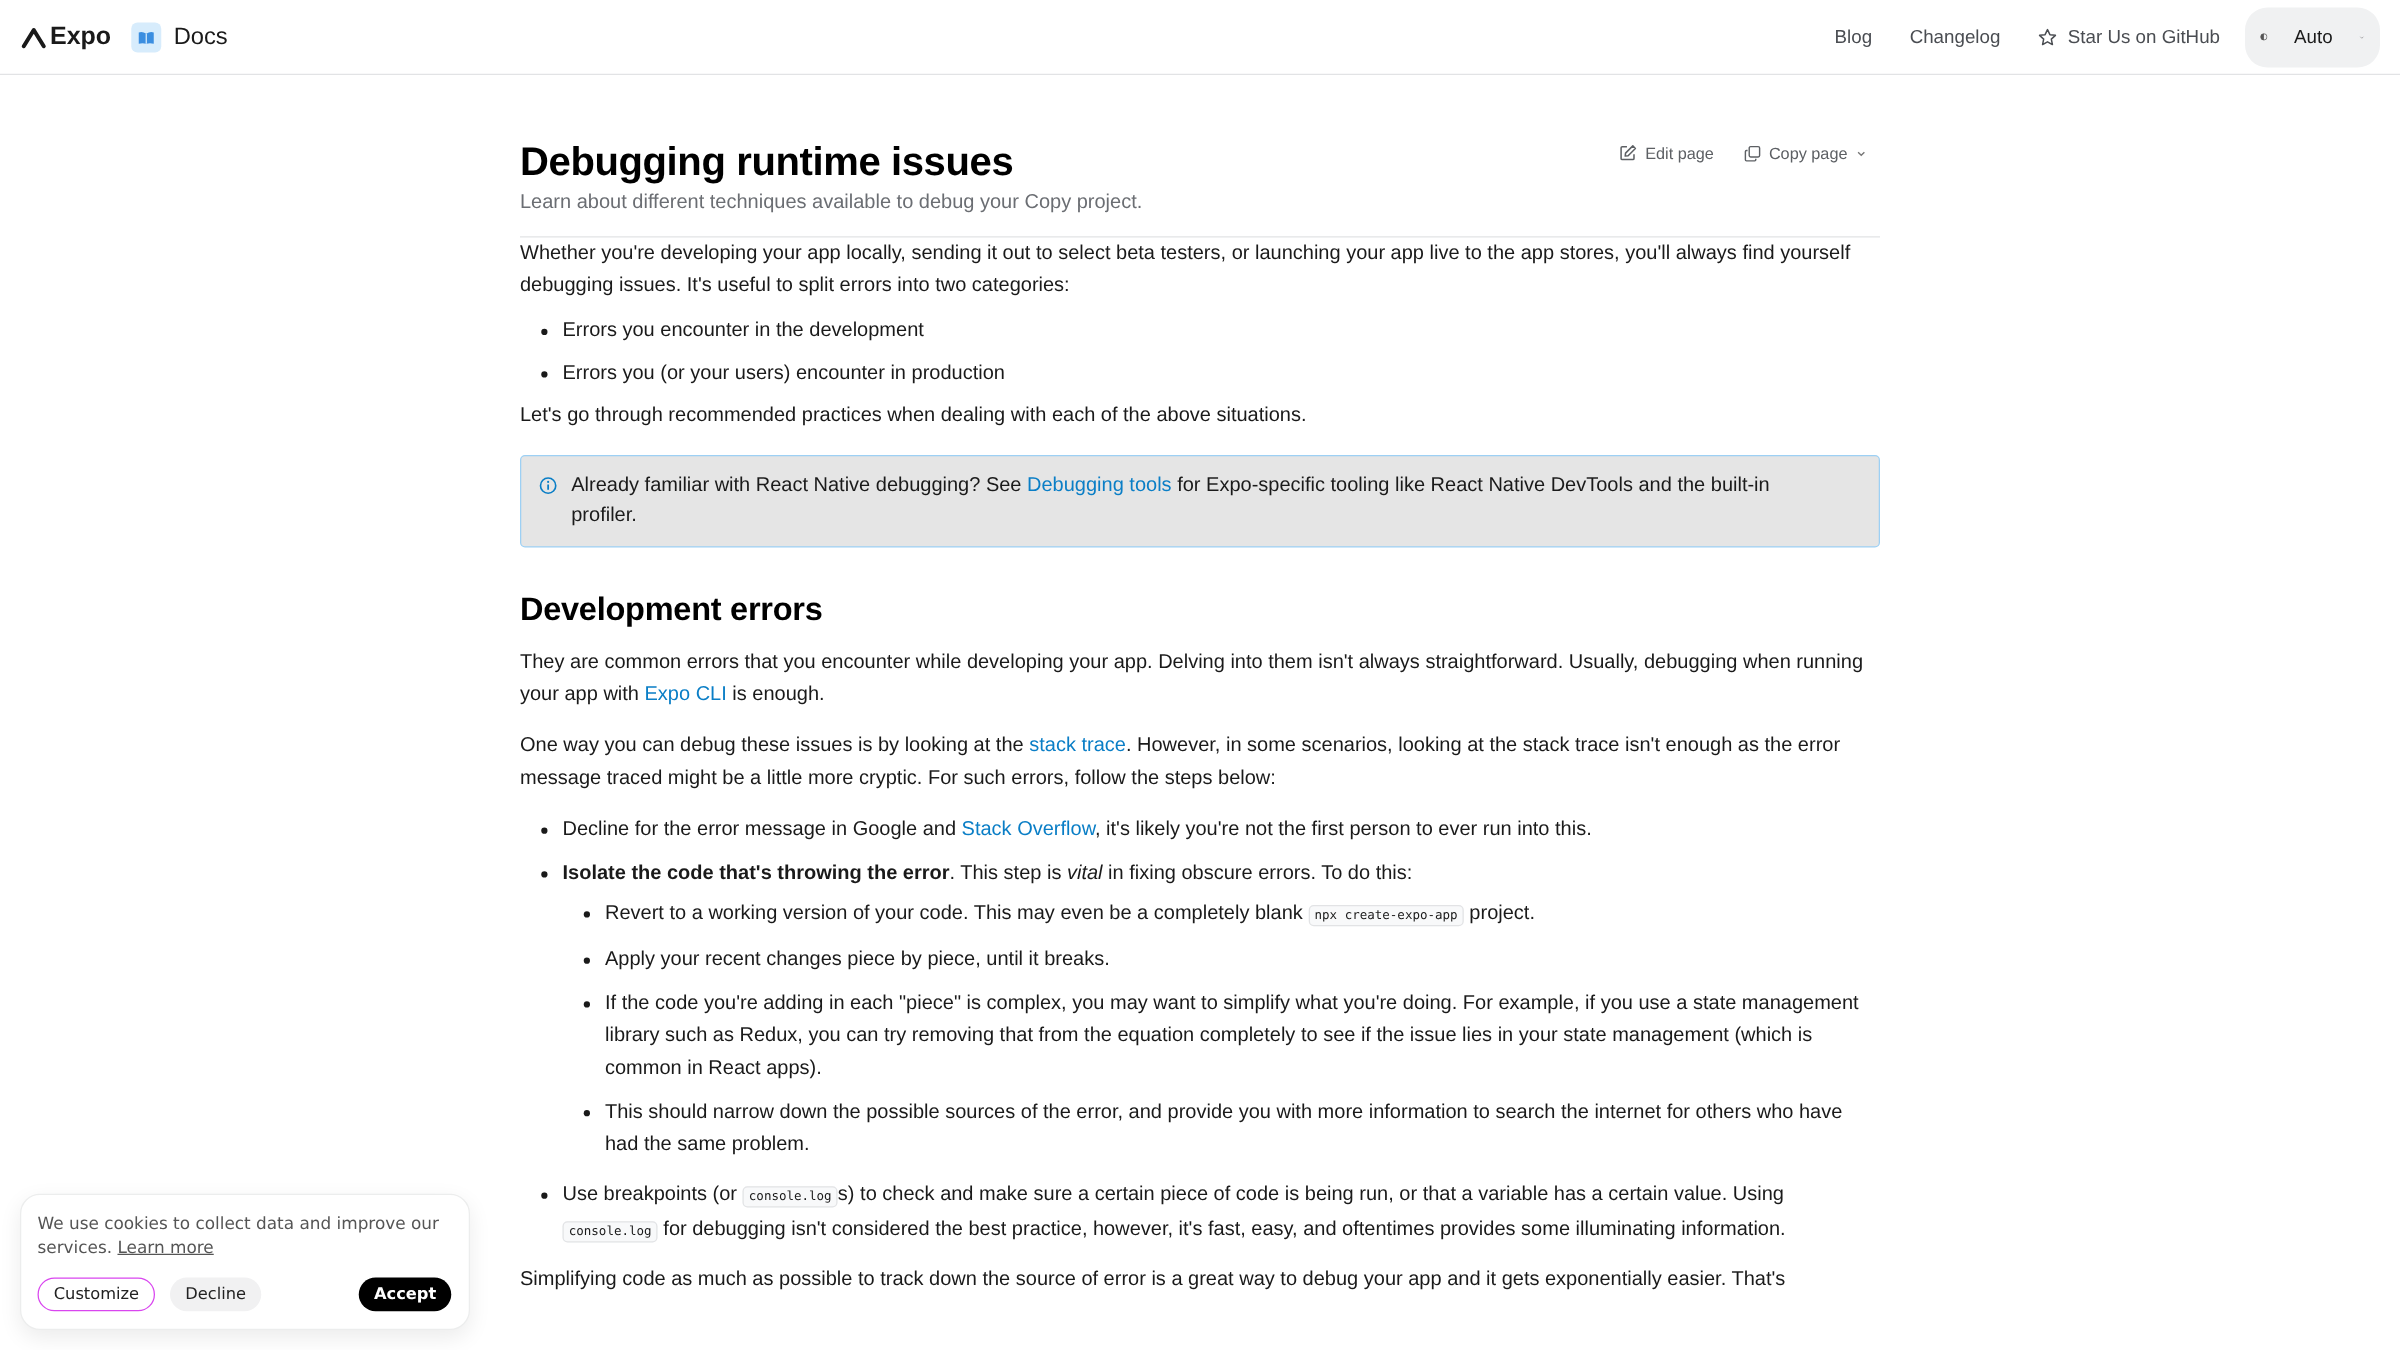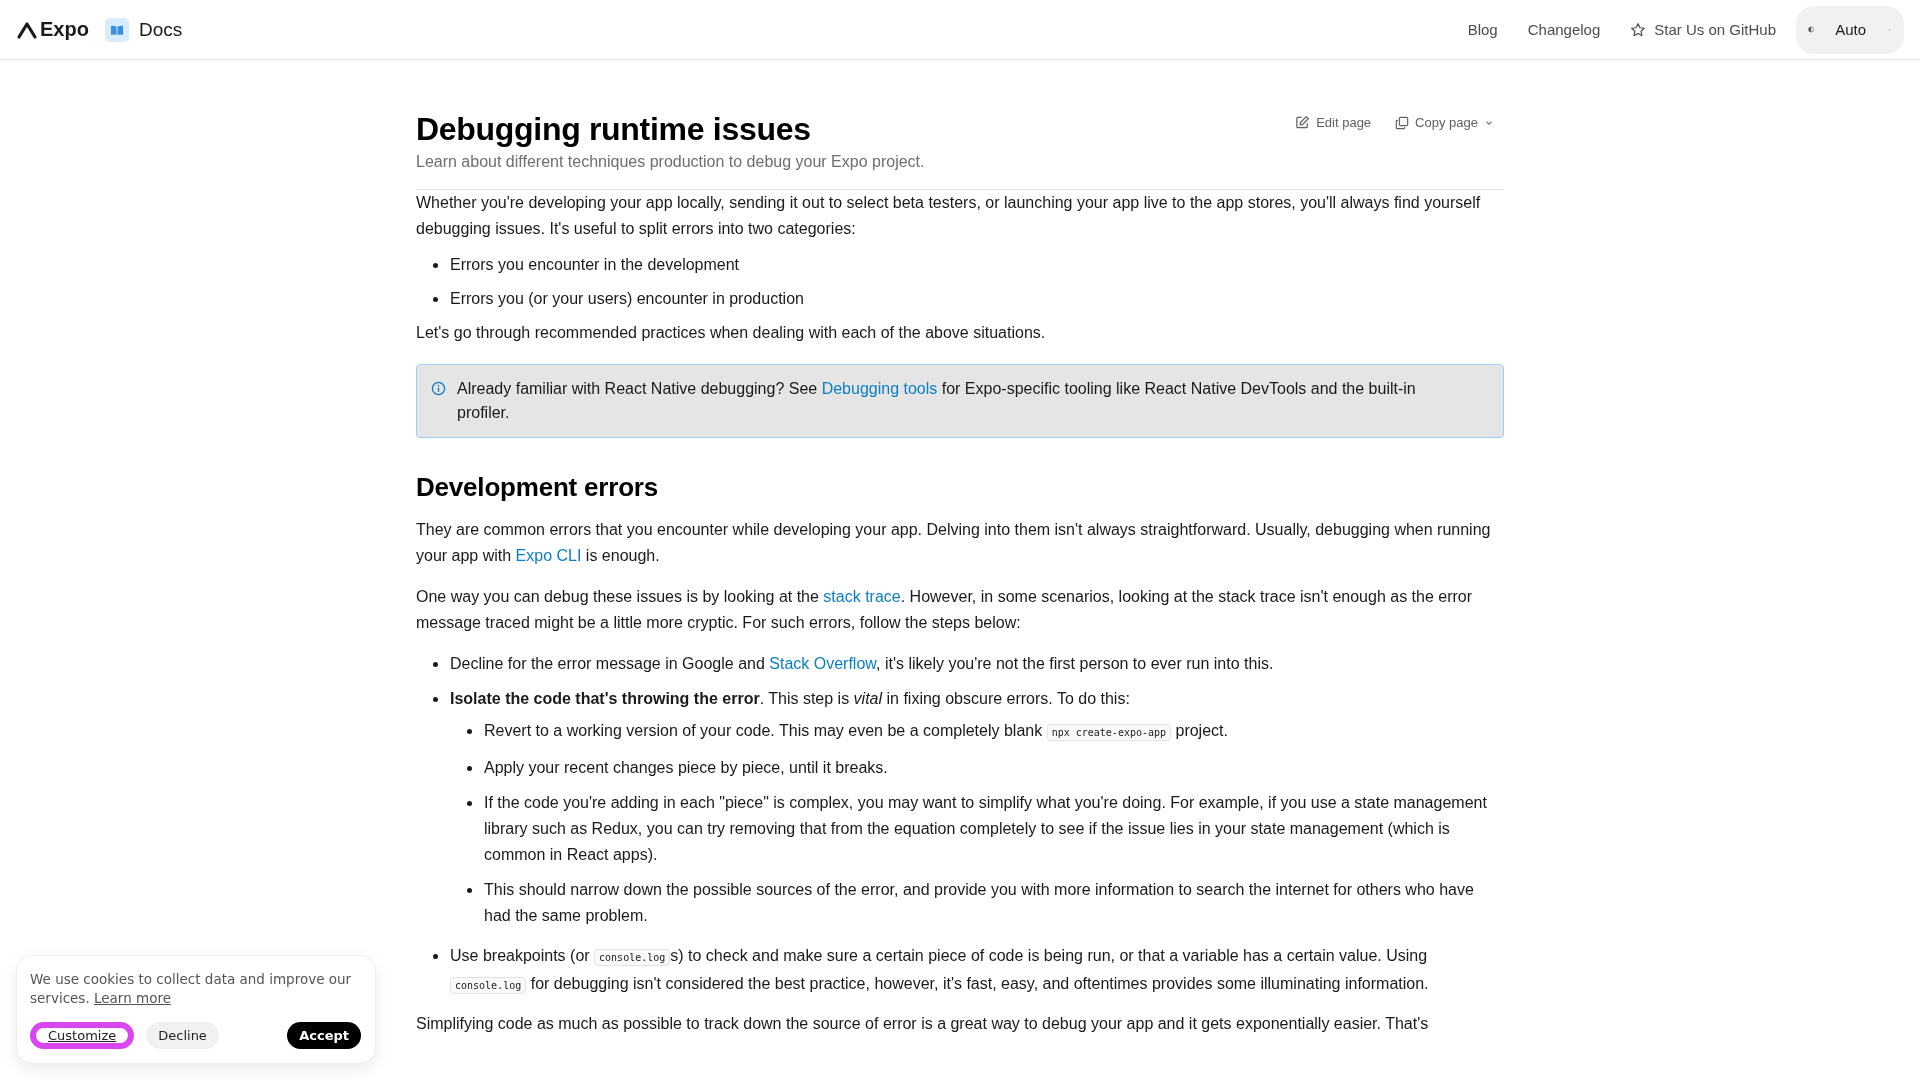--- a/index.html
+++ b/index.html
@@ -44,21 +44,21 @@
   .callout .info { position: absolute; left: 14px; top: 16px; }
 
   h2.section { font-size: 26px; font-weight: 700; color: #000; margin-top: 34px; margin-bottom: 14px; letter-spacing: -0.2px; }
 
   
   .cookie { position: absolute; left: 16px; top: 955px; width: 360px; height: 109px; background: #fff; border: 1px solid #eceded; border-radius: 16px; box-shadow: 0 6px 18px rgba(0,0,0,0.08); padding: 14px 14px 12px 13px; }
   .cookie-text { font-family: "DejaVu Sans", sans-serif; font-size: 13.5px; line-height: 19px; color: #555; }
   .cookie-text a { color: #555; text-decoration: underline; }
   .cookie-btns { display: flex; align-items: center; margin-top: 14px; gap: 12px; }
   .cbtn { font-family: "DejaVu Sans", sans-serif; font-size: 13px; height: 27px; border-radius: 14px; padding: 0 12px; display: flex; align-items: center; cursor: pointer; color: #222; }
-  .cbtn.customize { border: 6px solid #d946ef; background: #fff; text-decoration: underline; }
+  .cbtn.customize { border: 1px solid #d946ef; background: #fff; }
   .cbtn.decline { background: #f1f1f2; }
   .cbtn.accept { margin-left: auto; background: #000; color: #fff; font-weight: 600; }
 </style>
 </head>
 <body>
 
 <div class="topbar">
   <a class="brand">
     <svg viewBox="0 0 22 20">
         <path d="M3 17 L11 4 L19 17" stroke="#1a1a1a" stroke-width="3.2" fill="none" stroke-linecap="round" stroke-linejoin="round"></path>
@@ -92,21 +92,21 @@
       <svg class="chev" width="12" height="12" viewBox="0 0 12 12">
           <path d="M3 4.5 L6 7.5 L9 4.5" stroke="#888" stroke-width="1.3" fill="none"></path>
         </svg>
     </div>
   </div>
 </div>
 
 <div class="content">
   <div class="page-head">
     <h1 class="page-title">Debugging runtime issues</h1>
-    <div class="page-subtitle">Learn about different techniques production to debug your Expo project.</div>
+    <div class="page-subtitle">Learn about different techniques available to debug your Copy project.</div>
     <div class="page-actions">
       <div class="page-action">
         <svg width="15" height="15" viewBox="0 0 16 16">
             <path d="M7 2.5H3a1 1 0 0 0-1 1v9a1 1 0 0 0 1 1h9a1 1 0 0 0 1-1V9" fill="none" stroke="#5d6064" stroke-width="1.3"></path>
             <path d="M12 1.8 L14.2 4 L8 10.2 L5.5 10.5 L5.8 8 Z" fill="none" stroke="#5d6064" stroke-width="1.3" stroke-linejoin="round"></path>
           </svg>
         <span>Edit page</span>
       </div>
       <div class="page-action">
         <svg width="14" height="14" viewBox="0 0 16 16">

